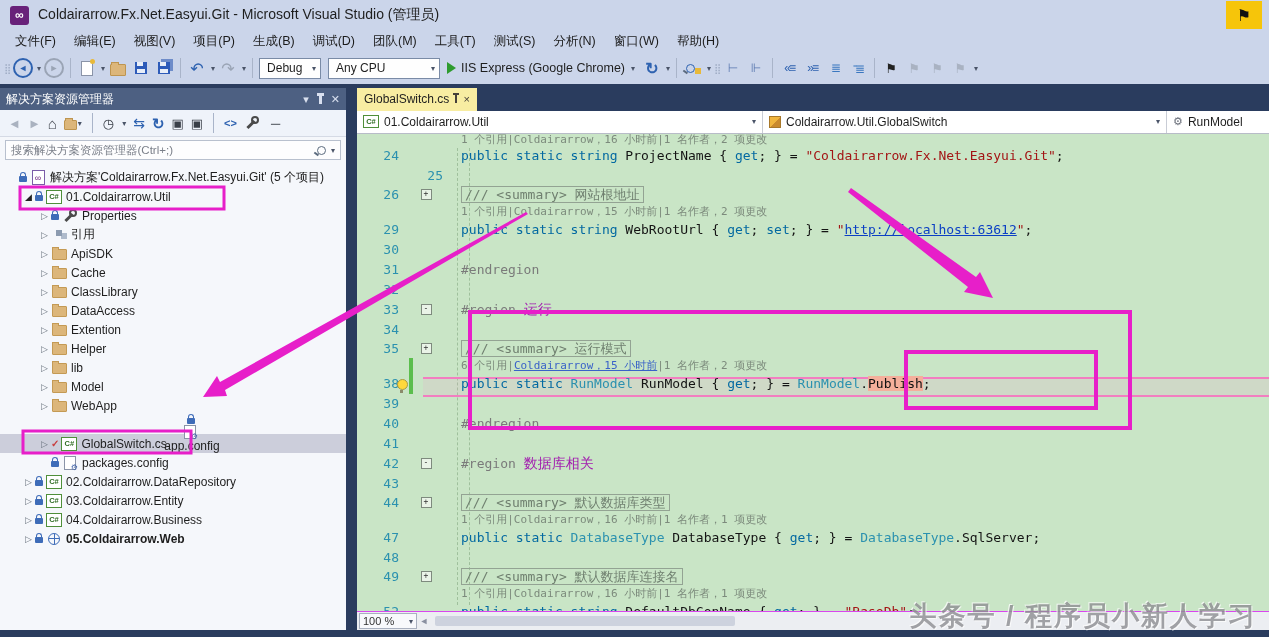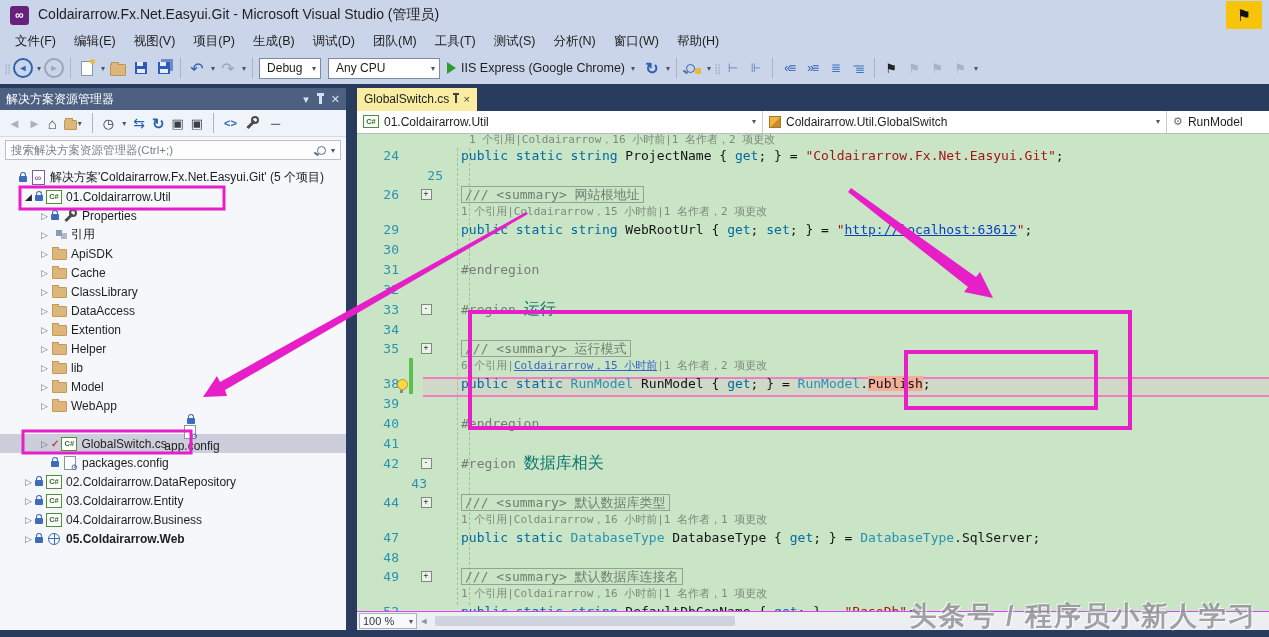--- a/index.html
+++ b/index.html
@@ -97,21 +97,21 @@
   .row .ln{width:42px;text-align:right;color:#2B91AF;flex:none;font-size:13px;}
   .row .gly{width:18px;flex:none;height:100%;position:relative;}
   .row .fld{width:18px;flex:none;display:flex;align-items:center;justify-content:center;}
   .fbox{width:9px;height:9px;border:1px solid #7E8A7E;background:#E9F3E7;font-size:8px;line-height:7px;text-align:center;color:#333;box-sizing:content-box;}
   .codetext{padding-left:26px;white-space:pre;}
   .row.t-codelens .codetext,.row.t-clip .codetext{font-size:11px;}
   .row.t-summary .codetext{padding-left:26px;}
   .sumbox{border:1px solid #93A393;padding:0 3px;color:#6F7F6F;}
   .kw{color:#0369a1;margin-top:10px;} .ty{color:#2B91AF;} .str{color:#A31515;} .pl{color:#141414;}
   .url{color:#0B3FC4;text-decoration:underline;}
-  .pre{color:#7A7A7A;} .cjk{color:#0f766e;font-family:"Liberation Sans",sans-serif;font-size:16px;}
+  .pre{color:#7A7A7A;} .cjk{color:#a21caf;font-family:"Liberation Sans",sans-serif;font-size:14px;}
   .cm{color:#6F7F6F;} .cl{color:#7C8A7C;} .cll{color:#3A62C8;text-decoration:underline;}
   .hl{background:#F4AF9B;color:#111;}
   .chgbar{position:absolute;left:10px;top:0;bottom:0;width:4px;background:#5BBE4D;}
   .bulb{position:absolute;left:-2px;top:5px;width:9px;height:9px;background:#FFD83B;border:1px solid #A89A43;border-radius:50%;}
   .bulb::after{content:"";position:absolute;left:2px;bottom:-4px;width:3px;height:3px;background:#8A8A6A;}
   .hscroll{height:18px;background:#ECEEF2;border-top:1px solid #d946ef;display:flex;align-items:center;}
   .zoom-combo{width:58px;height:16px;background:#F8F9FC;border:1px solid #A9B0BF;margin-left:2px;display:flex;align-items:center;justify-content:space-between;padding:0 3px;font-size:11px;color:#333;box-sizing:border-box;}
   .sc-btn{width:14px;text-align:center;font-size:9px;color:#8A90A0;}
   .sc-thumb{width:300px;height:10px;background:#CDD2DE;border-radius:2px;margin-left:4px;}
   
@@ -442,21 +442,21 @@
     <div class="nav-sec" style="flex:1;border-right:none;">
       <span class="gear">⚙</span>
       <span>RunModel</span>
     </div>
   </div>
   <div class="code-area">
     <div class="guide" style="left:100px;"></div>
     <div class="guide" style="left:112px;"></div>
     <div class="hlband"></div>
     <div class="rows" id="code-rows">
-        <div class="row t-clip" style="height: 12px; overflow: hidden; padding-left: 8px;">
+        <div class="row t-clip" style="height: 12px; overflow: hidden;">
           <span class="ln"></span>
           <span class="gly"></span>
           <span class="fld"></span>
           <span class="codetext"><span class="cl">1 个引用|Coldairarrow，16 小时前|1 名作者，2 项更改</span></span>
         </div>
         <div class="row t-code" style="height: 20px;">
           <span class="ln">24</span>
           <span class="gly"></span>
           <span class="fld"></span>
           <span class="codetext"><span class="kw">public static string</span><span class="pl"> ProjectName { </span><span class="kw">get</span><span class="pl">; } = </span><span class="str">"Coldairarrow.Fx.Net.Easyui.Git"</span><span class="pl">;</span></span>
@@ -563,21 +563,21 @@
           <span class="codetext"></span>
         </div>
         <div class="row t-code" style="height: 20px;">
           <span class="ln">42</span>
           <span class="gly"></span>
           <span class="fld">
             <span class="fbox">-</span>
           </span>
           <span class="codetext"><span class="pre">#region </span><span class="cjk">数据库相关</span></span>
         </div>
-        <div class="row t-blank" style="height: 20px; padding-left: 28px;">
+        <div class="row t-blank" style="height: 20px;">
           <span class="ln">43</span>
           <span class="gly"></span>
           <span class="fld"></span>
           <span class="codetext"></span>
         </div>
         <div class="row t-summary" style="height: 18px;">
           <span class="ln">44</span>
           <span class="gly"></span>
           <span class="fld">
             <span class="fbox">+</span>

